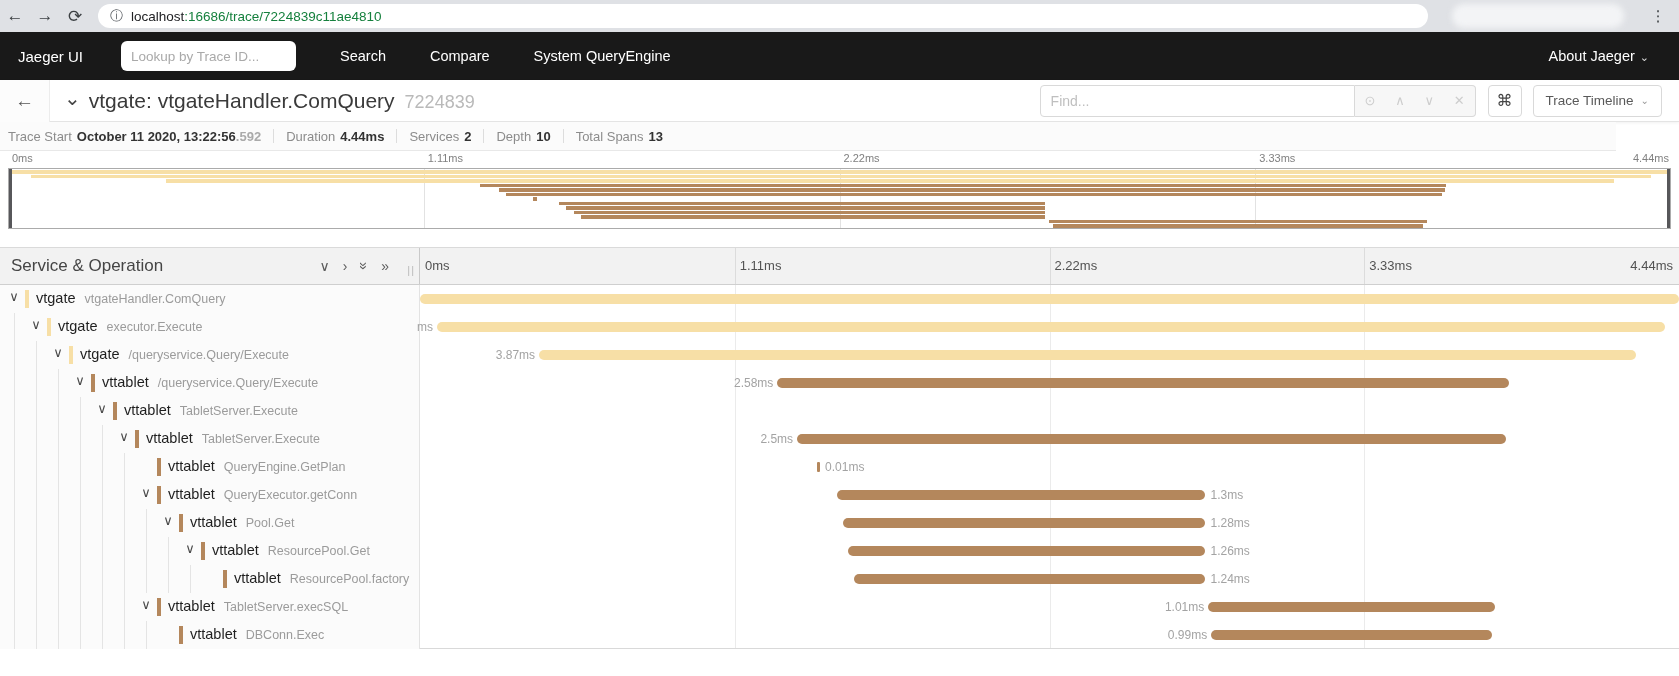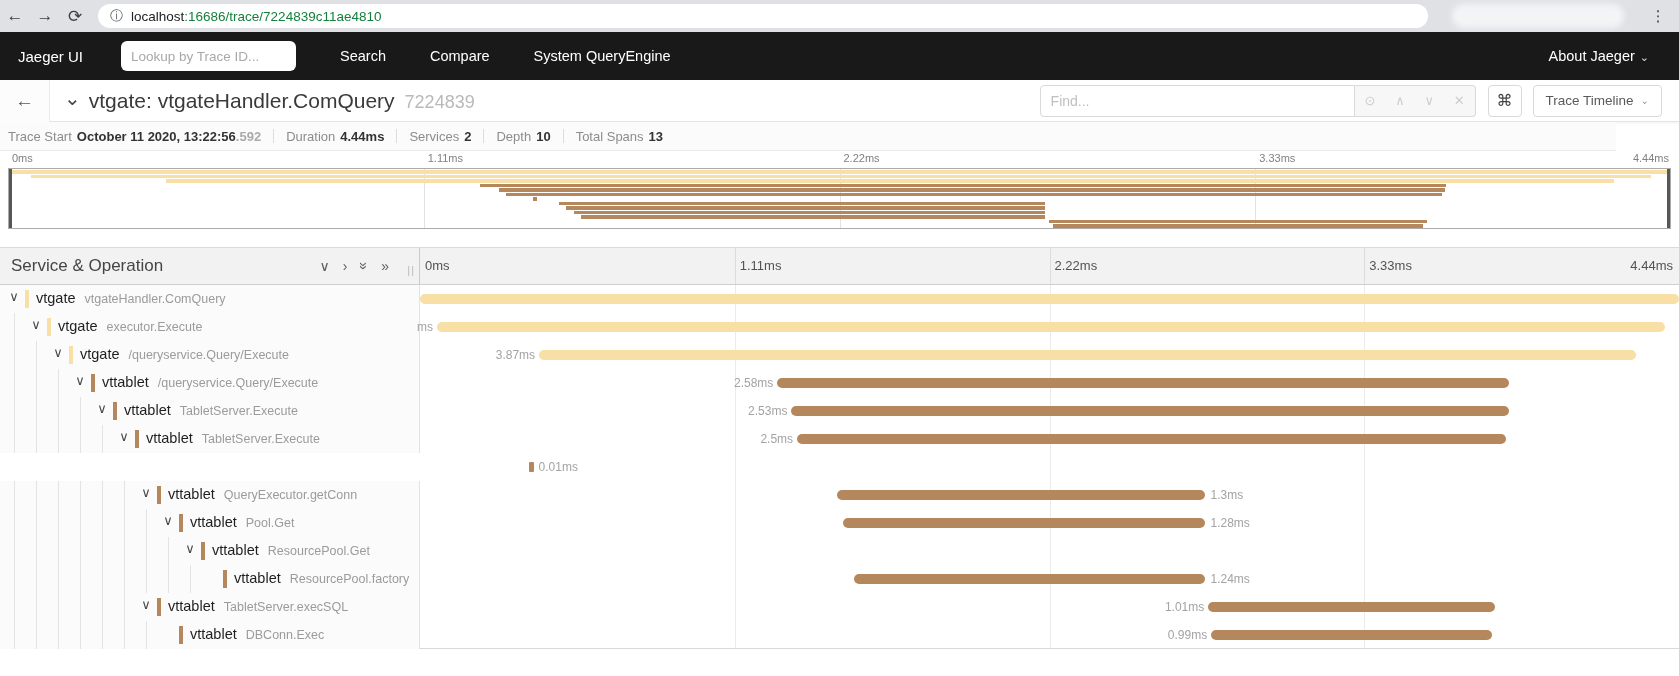--- a/index.html
+++ b/index.html
@@ -282,42 +282,48 @@
     <div class="srow">
       <div class="srow-left">
         <div class="guide" style="left: 14px;"></div>
         <div class="guide" style="left: 36px;"></div>
         <div class="guide" style="left: 58px;"></div>
         <div class="guide" style="left: 80px;"></div>
         <div class="tree-chev" style="left: 94px;">∨</div>
         <div class="swatch" style="left: 113px; background: rgb(180, 135, 92);"></div>
         <div class="svc" style="left: 124px;">vttablet<span class="op">TabletServer.Execute</span></div>
       </div>
-      <div class="srow-right">
-        <div class="bar" style="left: 29.5%; width: 56.98%; background: rgb(180, 135, 92);"></div>
-        <div class="durlbl" style="right: calc(70.5% + 4px);">2.53ms</div>
-      </div>
     </div>
     <div class="srow">
       <div class="srow-left">
         <div class="guide" style="left: 14px;"></div>
         <div class="guide" style="left: 36px;"></div>
         <div class="guide" style="left: 58px;"></div>
         <div class="guide" style="left: 80px;"></div>
         <div class="guide" style="left: 102px;"></div>
         <div class="tree-chev" style="left: 116px;">∨</div>
         <div class="swatch" style="left: 135px; background: rgb(180, 135, 92);"></div>
         <div class="svc" style="left: 146px;">vttablet<span class="op">TabletServer.Execute</span></div>
       </div>
       <div class="srow-right">
         <div class="bar" style="left: 29.95%; width: 56.31%; background: rgb(180, 135, 92);"></div>
         <div class="durlbl" style="right: calc(70.05% + 4px);">2.5ms</div>
       </div>
     </div>
     <div class="srow">
+      <div class="srow-left">
+        <div class="guide" style="left: 14px;"></div>
+        <div class="guide" style="left: 36px;"></div>
+        <div class="guide" style="left: 58px;"></div>
+        <div class="guide" style="left: 80px;"></div>
+        <div class="guide" style="left: 102px;"></div>
+        <div class="guide" style="left: 124px;"></div>
+        <div class="swatch" style="left: 157px; background: rgb(180, 135, 92);"></div>
+        <div class="svc" style="left: 168px;">vttablet<span class="op">QueryEngine.GetPlan</span></div>
+      </div>
       <div class="srow-right">
         <div class="bar" style="left: 31.53%; width: 0.25%; background: rgb(180, 135, 92); border-radius: 1px;"></div>
         <div class="durlbl" style="left: calc(31.78% + 5px);">0.01ms</div>
       </div>
     </div>
     <div class="srow">
       <div class="srow-left">
         <div class="guide" style="left: 14px;"></div>
         <div class="guide" style="left: 36px;"></div>
         <div class="guide" style="left: 58px;"></div>
@@ -358,20 +364,24 @@
         <div class="guide" style="left: 58px;"></div>
         <div class="guide" style="left: 80px;"></div>
         <div class="guide" style="left: 102px;"></div>
         <div class="guide" style="left: 124px;"></div>
         <div class="guide" style="left: 146px;"></div>
         <div class="guide" style="left: 168px;"></div>
         <div class="tree-chev" style="left: 182px;">∨</div>
         <div class="swatch" style="left: 201px; background: rgb(180, 135, 92);"></div>
         <div class="svc" style="left: 212px; text-align: center;">vttablet<span class="op">ResourcePool.Get</span></div>
       </div>
+      <div class="srow-right">
+        <div class="bar" style="left: 34.01%; width: 28.38%; background: rgb(180, 135, 92);"></div>
+        <div class="durlbl" style="left: calc(62.39% + 5px);">1.26ms</div>
+      </div>
     </div>
     <div class="srow">
       <div class="srow-left">
         <div class="guide" style="left: 14px;"></div>
         <div class="guide" style="left: 36px;"></div>
         <div class="guide" style="left: 58px;"></div>
         <div class="guide" style="left: 80px;"></div>
         <div class="guide" style="left: 102px;"></div>
         <div class="guide" style="left: 124px;"></div>
         <div class="guide" style="left: 146px;"></div>

